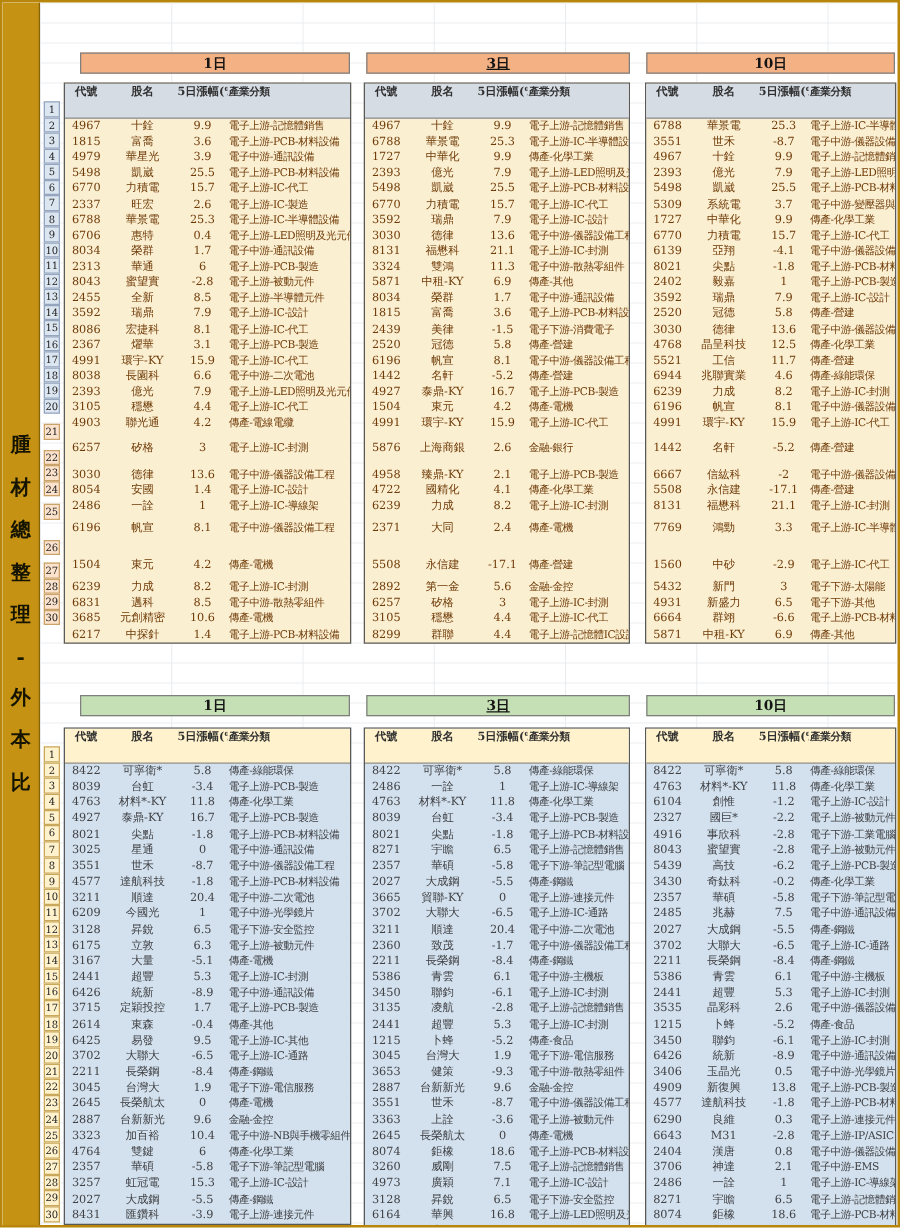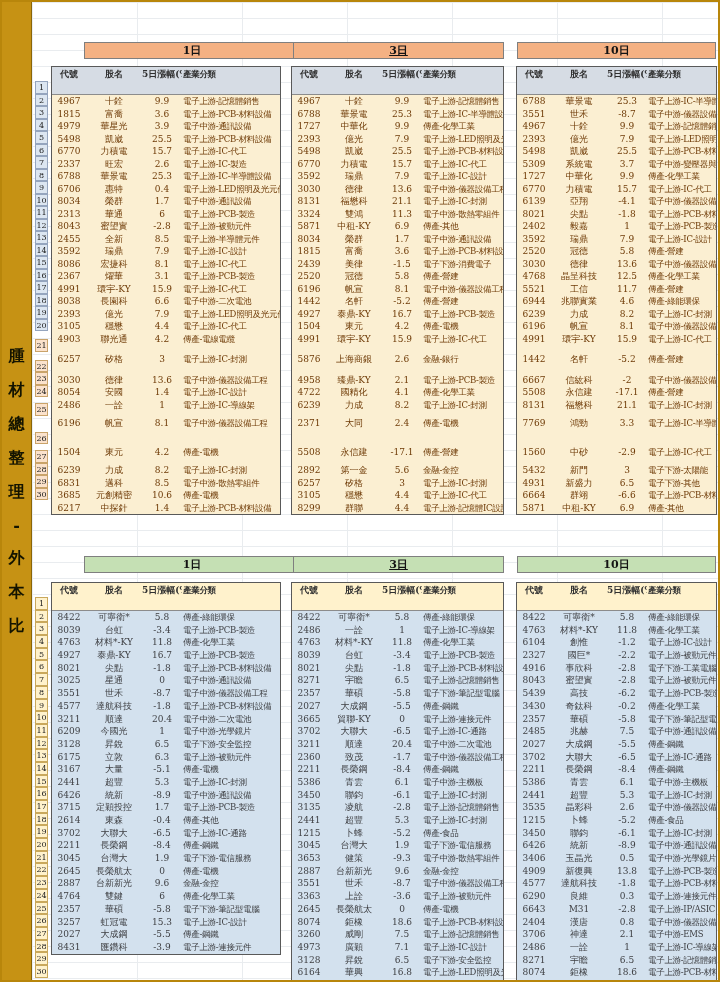--- a/index.html
+++ b/index.html
@@ -27,21 +27,21 @@
     text-align:center; font-size:15px; font-weight:bold; letter-spacing:3px; color:#101000;
   }
   .sec0 .banner { top:5px; background:#C55A11; border:1px solid #843C0C; }
   .sec1 .banner { top:0;  background:#538135; border:1px solid #375623; }
   .psub {
     position:absolute; height:17px; line-height:16px; text-align:center;
     font-size:11px; font-weight:bold; color:#141414; border:1px solid #7F7F7F;
   }
   .sec0 .psub { top:40px; background:#F4B183; }
   .sec1 .psub { top:33px; background:#C5E0B4; }
-  .ppos0 { left:32px;  width:216px;margin-left:20px; }
+  .ppos0 { left:32px;  width:216px; }
   .ppos1 { left:261px; width:211px;text-decoration:underline; }
   .ppos2 { left:485px; width:199px; }
   .table { position:absolute; border:1.5px solid #595959; }
   .sec0 .table { top:64px; background:#FBEFD2; }
   .sec1 .table { top:59px; background:#D3E1EE; }
   .tpos0 { left:19px;  width:230px; }
   .tpos1 { left:259px; width:213px; }
   .tpos2 { left:484px; width:201px; }
   .thead { display:flex; height:28px; line-height:14px; font-size:9px; font-weight:bold;
            color:#303030; border-bottom:1px solid #8c8c8c; white-space:nowrap; }
@@ -853,20 +853,26 @@
               <div class="cell c-chg">1.7</div>
               <div class="cell c-ind">電子上游-PCB-製造</div>
             </div>
             <div class="trow">
               <div class="cell c-code">2614</div>
               <div class="cell c-name">東森</div>
               <div class="cell c-chg">-0.4</div>
               <div class="cell c-ind">傳產-其他</div>
             </div>
             <div class="trow">
+              <div class="cell c-code">6425</div>
+              <div class="cell c-name">易發</div>
+              <div class="cell c-chg">9.5</div>
+              <div class="cell c-ind">電子上游-IC-其他</div>
+            </div>
+            <div class="trow">
               <div class="cell c-code">3702</div>
               <div class="cell c-name">大聯大</div>
               <div class="cell c-chg">-6.5</div>
               <div class="cell c-ind">電子上游-IC-通路</div>
             </div>
             <div class="trow">
               <div class="cell c-code">2211</div>
               <div class="cell c-name">長榮鋼</div>
               <div class="cell c-chg">-8.4</div>
               <div class="cell c-ind">傳產-鋼鐵</div>
@@ -881,20 +887,26 @@
               <div class="cell c-code">2645</div>
               <div class="cell c-name">長榮航太</div>
               <div class="cell c-chg">0</div>
               <div class="cell c-ind">傳產-電機</div>
             </div>
             <div class="trow">
               <div class="cell c-code">2887</div>
               <div class="cell c-name">台新新光</div>
               <div class="cell c-chg">9.6</div>
               <div class="cell c-ind">金融-金控</div>
+            </div>
+            <div class="trow">
+              <div class="cell c-code">3323</div>
+              <div class="cell c-name">加百裕</div>
+              <div class="cell c-chg">10.4</div>
+              <div class="cell c-ind">電子中游-NB與手機零組件</div>
             </div>
             <div class="trow">
               <div class="cell c-code">4764</div>
               <div class="cell c-name">雙鍵</div>
               <div class="cell c-chg">6</div>
               <div class="cell c-ind">傳產-化學工業</div>
             </div>
             <div class="trow">
               <div class="cell c-code">2357</div>
               <div class="cell c-name">華碩</div>

